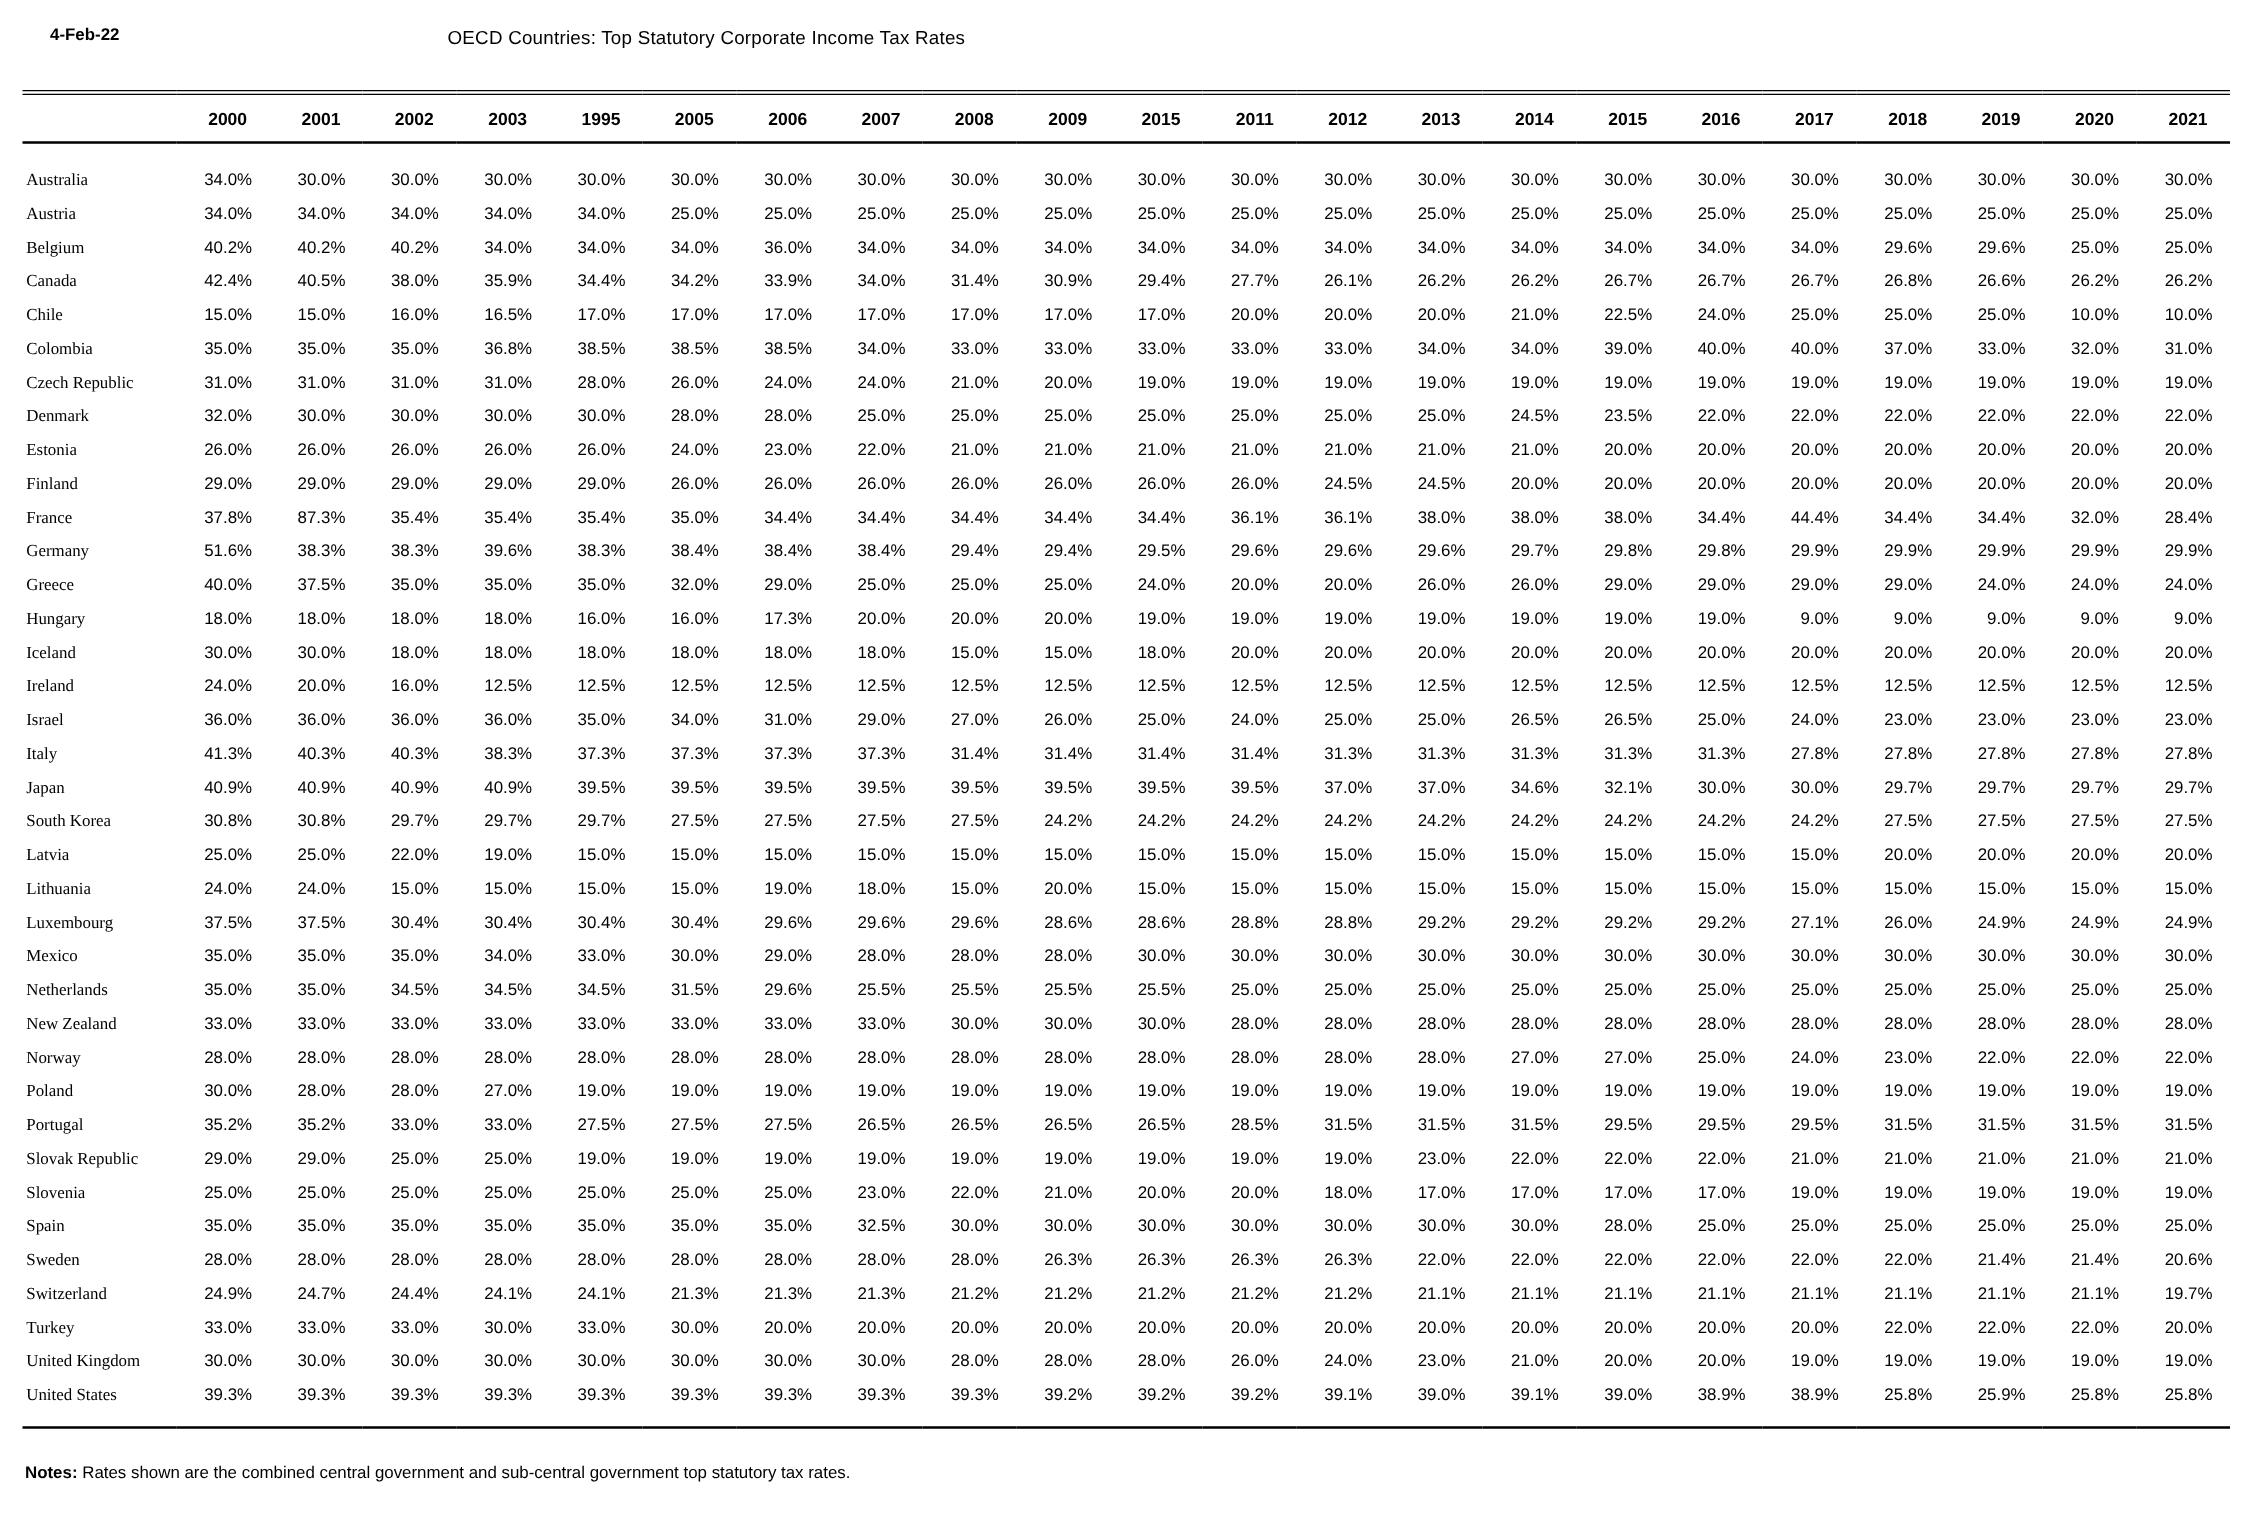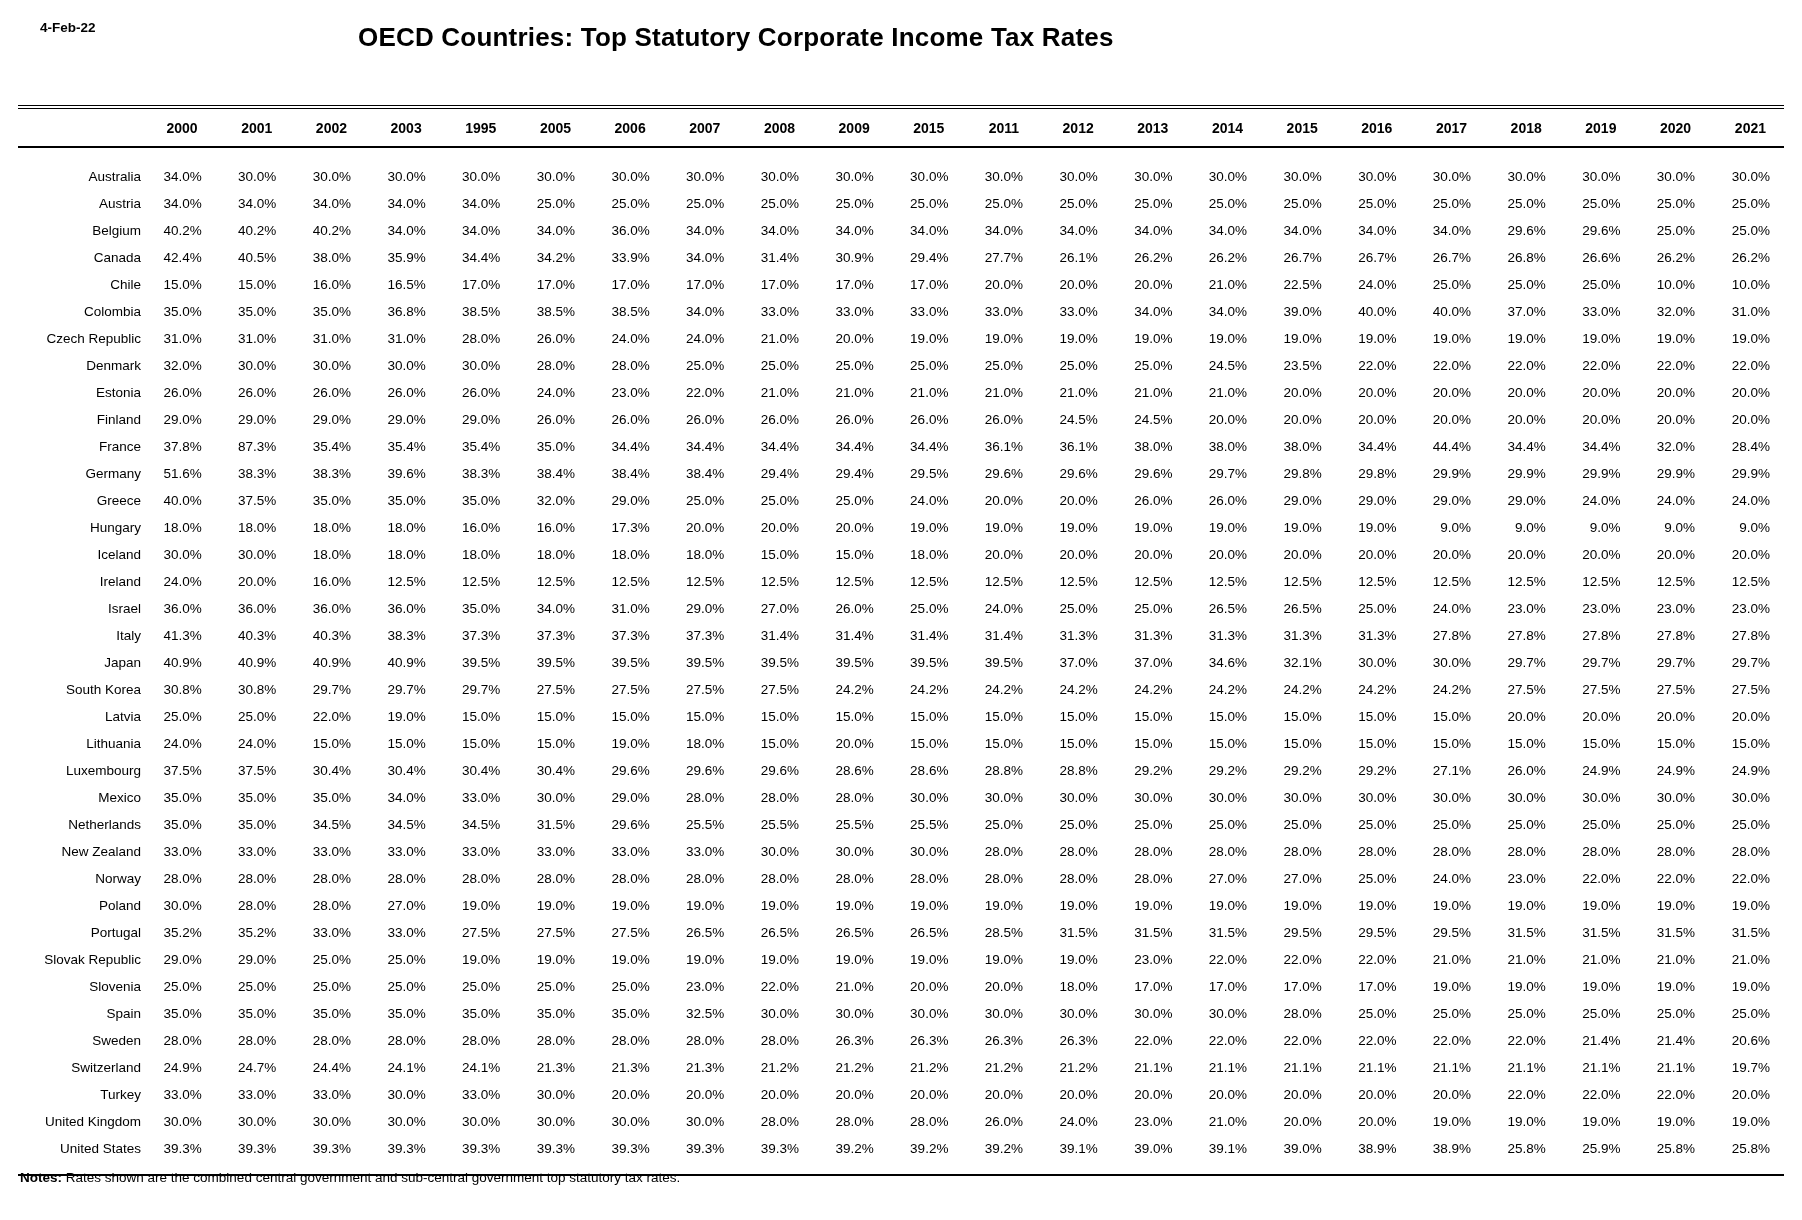--- a/index.html
+++ b/index.html
@@ -8,47 +8,47 @@
     background: #ffffff; color: #000000;
     font-family: "Liberation Sans", sans-serif;
     position: relative; overflow: hidden;
   }
   .date-label {
     position: absolute; left: 40px; top: 20px;
     font-size: 13.5px; font-weight: bold;
   }
   .page-title {
     position: absolute; left: 358px; top: 22px;
-    font-size: 26px; font-weight: bold;
+    font-size: 15px; font-weight: normal;
     letter-spacing: 0.2px;
   }
   table.rates-table {
     position: absolute; top: 72px; left: 18px;
     width: 1766px;
     border-collapse: collapse; table-layout: fixed;
     border-top: 4px double #000;
     border-bottom: 2px solid #000;
-    margin-top: 33px;
   }
   table.rates-table thead tr { border-bottom: 2px solid #000; }
   th, td {
     padding: 0 14px 0 0;
     text-align: right;
     white-space: nowrap;
     font-size: 13.5px;
   }
   th {
     font-size: 14px; font-weight: bold;
     height: 37px; vertical-align: middle;
     padding-right: 18px;
   }
   td { height: 27px; vertical-align: middle; }
   th.country-col, td.country-cell {
-    text-align: right; padding-left: 3px; padding-right: 0;
+    text-align: left; padding-left: 3px; padding-right: 0;
     width: 120px;
+    font-family: Liberation Serif, serif;
   }
   tr.spacer-row-top td { height: 15px; }
   tr.spacer-row-bottom td { height: 12px; }
   .footnotes {
     position: absolute; left: 20px; top: 1164px;
     font-size: 13.5px; line-height: 28px;
   }
   .footnotes .lead { font-weight: bold; }
 </style>
 </head>

